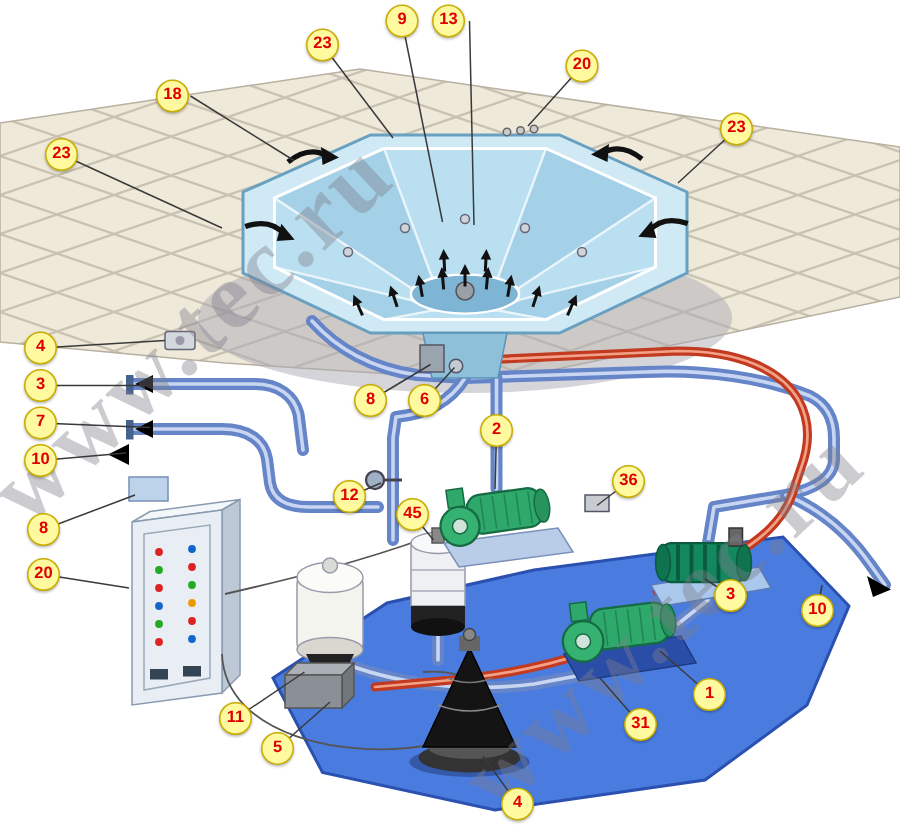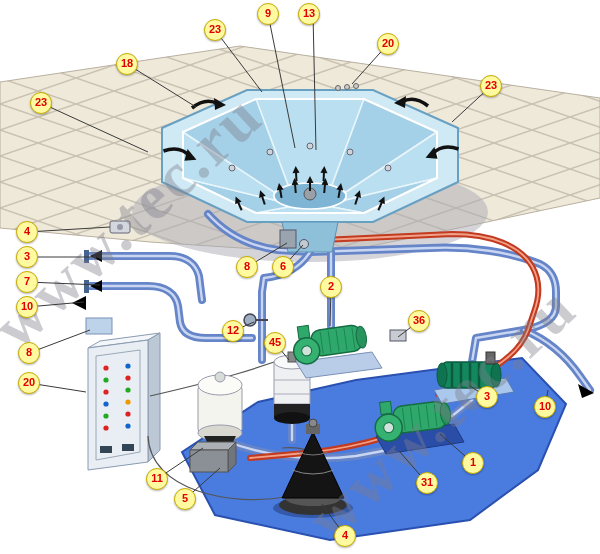--- a/index.html
+++ b/index.html
@@ -290,24 +290,24 @@
     <line class="lead" x1="419" y1="321" x2="398" y2="337"></line>
     <line class="lead" x1="487" y1="397" x2="470" y2="386"></line>
     <line class="lead" x1="545" y1="407" x2="548" y2="390"></line>
     <line class="lead" x1="473" y1="463" x2="440" y2="434"></line>
     <line class="lead" x1="427" y1="483" x2="400" y2="452"></line>
   </g>
 </svg>
 
 <div class="callout" style="left:204px;top:19px">23</div>
 <div class="callout" style="left:257px;top:3px">9</div>
-<div class="callout" style="left:298px;top:3px">13</div>
+<div class="callout" style="left:288px;top:3px">13</div>
 <div class="callout" style="left:377px;top:33px">20</div>
 <div class="callout" style="left:480px;top:75px">23</div>
-<div class="callout" style="left:116px;top:53px">18</div>
+<div class="callout" style="left:104px;top:53px">18</div>
 <div class="callout" style="left:30px;top:92px">23</div>
 <div class="callout" style="left:16px;top:221px">4</div>
 <div class="callout" style="left:16px;top:246px">3</div>
 <div class="callout" style="left:16px;top:271px">7</div>
 <div class="callout" style="left:16px;top:296px">10</div>
 <div class="callout" style="left:18px;top:342px">8</div>
 <div class="callout" style="left:18px;top:372px">20</div>
 <div class="callout" style="left:146px;top:468px">11</div>
 <div class="callout" style="left:174px;top:488px">5</div>
 <div class="callout" style="left:334px;top:525px">4</div>

